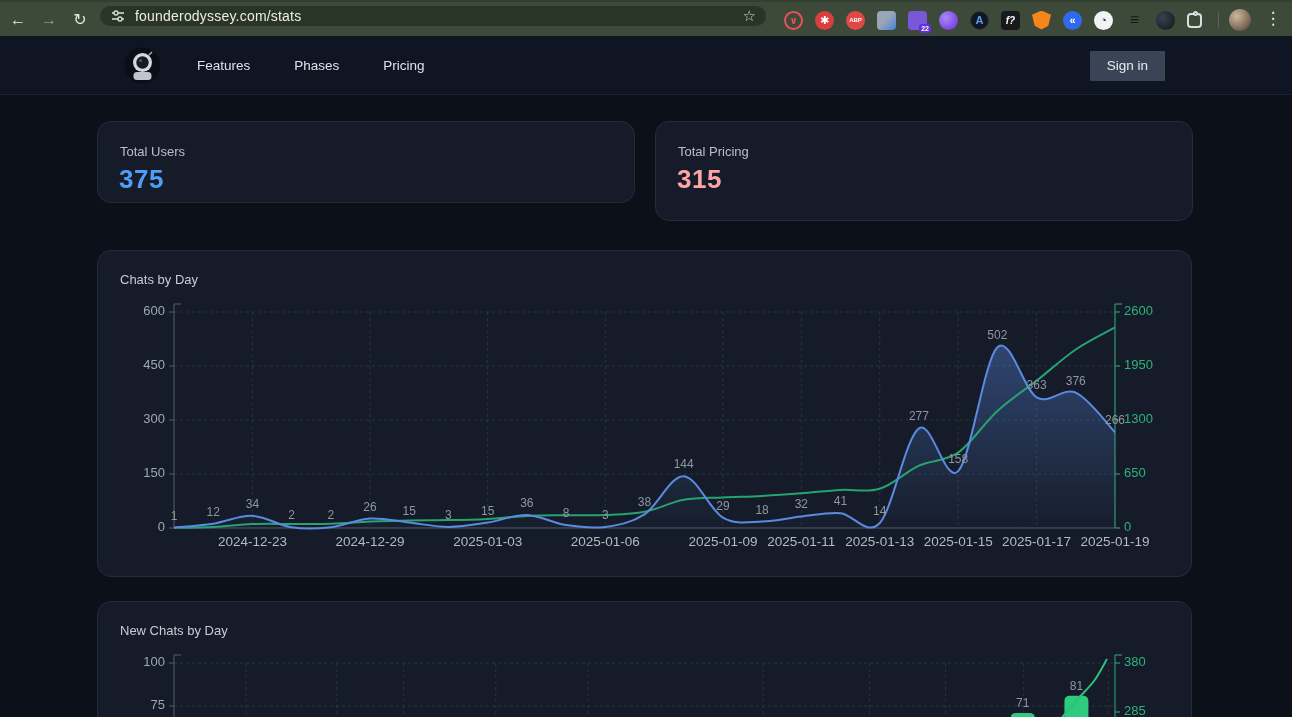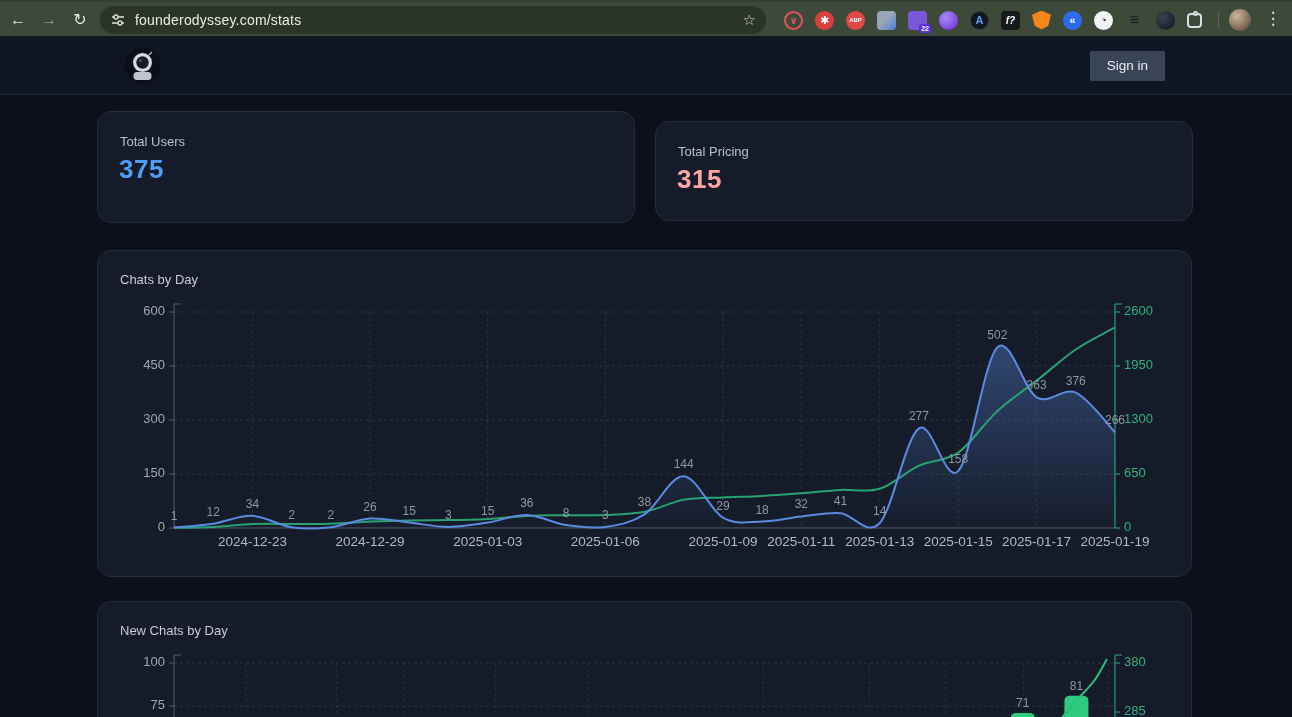--- a/index.html
+++ b/index.html
@@ -2,42 +2,42 @@
 <html><head>
 <meta charset="utf-8">
 <style>
   html,body{margin:0;padding:0;width:1292px;height:717px;overflow:hidden;background:#0c1018;
     font-family:"Liberation Sans","DejaVu Sans",sans-serif;-webkit-font-smoothing:antialiased;}
   *{box-sizing:border-box;}
   
   .toolbar{position:absolute;left:0;top:0;width:1292px;height:36px;background:#3d4939;border-top:2px solid #333f30;}
   .tb-ic{position:absolute;top:7px;font-size:16px;line-height:22px;color:#e2e7dd;width:22px;text-align:center;cursor:default;}
   .tb-ic.dim{color:#8d9788;}
-  .urlpill{position:absolute;left:100px;top:4px;width:666px;height:28px;border-radius:14px;background:#2b3527;display:flex;align-items:center;}
+  .urlpill{position:absolute;left:100px;top:4px;width:666px;height:20px;border-radius:14px;background:#2b3527;display:flex;align-items:center;}
   .urlpill .tune{margin-left:10px;width:16px;height:16px;flex:0 0 auto;}
   .url{margin-left:9px;font-size:14px;color:#eaede5;letter-spacing:.2px;flex:1 1 auto;}
   .star{flex:0 0 auto;margin-right:10px;font-size:15px;color:#ccd3c6;}
   .extbar{position:absolute;left:784px;top:0;height:36px;display:flex;align-items:center;gap:12px;}
   .ext{position:relative;width:19px;height:19px;display:flex;align-items:center;justify-content:center;font-size:11px;font-weight:bold;border-radius:50%;flex:0 0 auto;}
   .ext .badge{position:absolute;right:-4px;bottom:-3px;background:#5f2ee0;color:#fff;font-size:7px;font-weight:bold;padding:1px 2px;border-radius:3px;line-height:1;}
   .ext .nub{position:absolute;top:-4px;left:4px;width:5px;height:5px;border:2px solid #d9dee4;border-radius:50%;background:#3d4939;}
   .sep{position:absolute;left:1218px;top:10px;width:1px;height:16px;background:#5a6455;}
   .avatar{position:absolute;left:1229px;top:7px;width:22px;height:22px;border-radius:50%;
     background:radial-gradient(circle at 35% 32%,#cdb79c,#8a7460 55%,#413830 100%);}
   .kebab{position:absolute;left:1264px;top:6px;font-size:17px;color:#e2e7dd;width:18px;text-align:center;}
   
   .siteheader{position:absolute;left:0;top:36px;width:1292px;height:59px;background:#0f1522;border-bottom:1px solid #1b2333;}
   .sh-inner{position:absolute;left:97px;top:0;width:1095px;height:59px;}
   .logo{position:absolute;left:27px;top:11px;width:37px;height:37px;}
   .nav{position:absolute;left:100px;top:0;height:59px;display:flex;align-items:center;gap:44px;}
   .nav span{font-size:13.5px;color:#dfe3e9;cursor:default;}
   .signin{position:absolute;right:27px;top:15px;height:30px;padding:0 17px;background:#3a4457;border:none;border-radius:1px;color:#e8ebf0;font-size:13.5px;font-family:inherit;line-height:30px;}
   
   .card{position:absolute;background:#151b28;border:1px solid #232c3d;border-radius:14px;}
-  .card-users{left:97px;top:111px;width:538px;height:112px;}
+  .card-users{left:97px;top:121px;width:538px;height:82px;}
   .card-projects{left:655px;top:121px;width:538px;height:100px;}
   .stat-label{position:absolute;left:22px;top:22px;font-size:13px;color:#b9bfc9;}
   .stat-value{position:absolute;left:21px;top:42px;font-size:26px;font-weight:bold;letter-spacing:.5px;}
   .v-blue{color:#4f9df6;}
   .v-purple{color:#fca5a5;}
   .card-chats{left:97px;top:250px;width:1095px;height:327px;overflow:hidden;padding-left:20px;}
   .card-newusers{left:97px;top:601px;width:1095px;height:360px;overflow:hidden;}
   .chart-title{position:absolute;left:22px;top:21px;font-size:13px;color:#c7ccd4;z-index:2;}
   .chart-svg{position:absolute;left:0;top:0;}
 </style>
@@ -86,20 +86,25 @@
 <div class="siteheader">
   <div class="sh-inner">
     <svg class="logo" viewBox="0 0 37 37">
       <circle cx="18.5" cy="18.5" r="18" fill="#0a0e16"></circle>
       <circle cx="18.5" cy="15.5" r="9.5" fill="#d4d8df"></circle>
       <circle cx="18.5" cy="15.5" r="6.2" fill="#151a23"></circle>
       <circle cx="16.5" cy="13.5" r="1.6" fill="#4a5260"></circle>
       <rect x="9.5" y="25" width="18" height="8" rx="3.5" fill="#bfc5cd"></rect>
       <line x1="25" y1="8" x2="28" y2="5" stroke="#aeb4bd" stroke-width="1.4"></line>
     </svg>
+    <div class="nav">
+        <span>Features</span>
+        <span>Phases</span>
+        <span>Pricing</span>
+      </div>
     <button class="signin">Sign in</button>
   </div>
 </div>
 
 <div class="card card-users">
   <div class="stat-label">Total Users</div>
   <div class="stat-value v-blue">375</div>
 </div>
 <div class="card card-projects">
   <div class="stat-label">Total Pricing</div>

